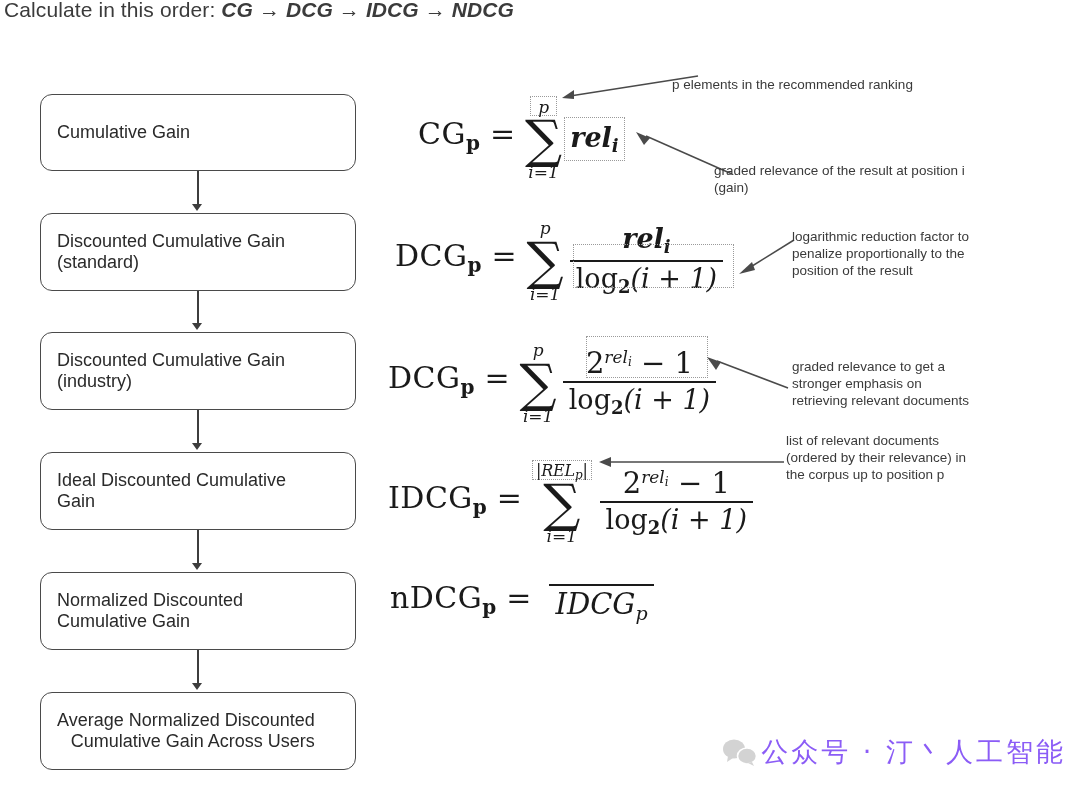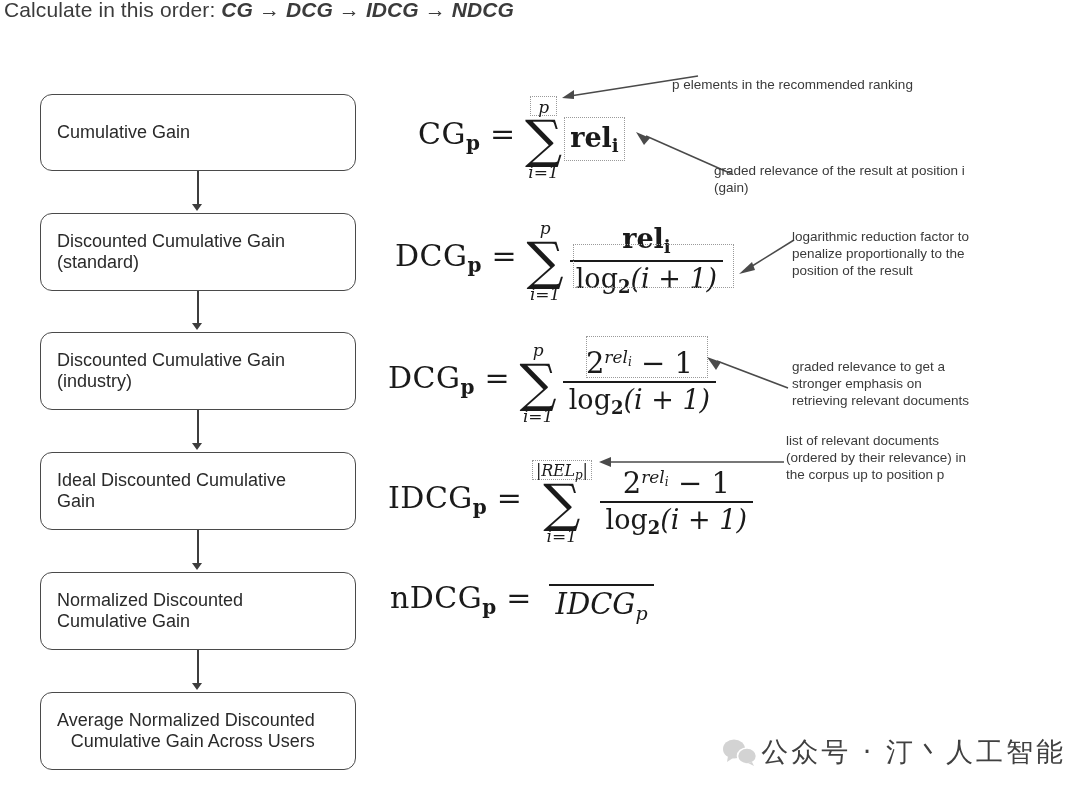--- a/index.html
+++ b/index.html
@@ -80,21 +80,21 @@
   .frac{
     display:inline-block;
     text-align:center;
     vertical-align:middle;
     line-height:1.05;
   }
   .frac .num{display:block;padding:0 6px 2px 6px;}
   .frac .den{display:block;border-top:2px solid #1a1a1a;padding:3px 6px 0 6px;}
 
   .mitalic{font-style:italic;}
-  .m-rel{font-size:27px;font-weight:bold;}
+  .m-rel{font-size:27px;font-style:italic;font-weight:bold;}
   .m-rel .sb{font-size:18px;vertical-align:-0.3em;}
   .m-log{font-size:27px;}
   .m-log .sb2{font-size:18px;vertical-align:-0.28em;font-weight:bold;}
   .m-pow{font-size:29px;}
   .m-pow .sup{font-size:17px;vertical-align:0.62em;font-style:italic;}
   .m-pow .sup .sb{font-size:12px;vertical-align:-0.25em;}
   .big-ital{font-size:29px;font-style:italic;}
   .big-ital .sb{font-size:19px;vertical-align:-0.3em;font-style:italic;}
 
   
@@ -120,21 +120,21 @@
     white-space:pre-line;
     font-family:"Liberation Sans", sans-serif;
   }
 
   .leader{position:absolute;overflow:visible;}
 
   
   #watermark{
     position:absolute;right:14px;bottom:28px;
     display:flex;align-items:center;gap:4px;
-    color:#404040;
+    color:#8b5cf6;
     font-size:27px;
     letter-spacing:3px;
     font-family:"DejaVu Sans", sans-serif;
     user-select:none;
   }
   #watermark .wm-text{white-space:nowrap;}
 </style>
 </head>
 <body>
 

